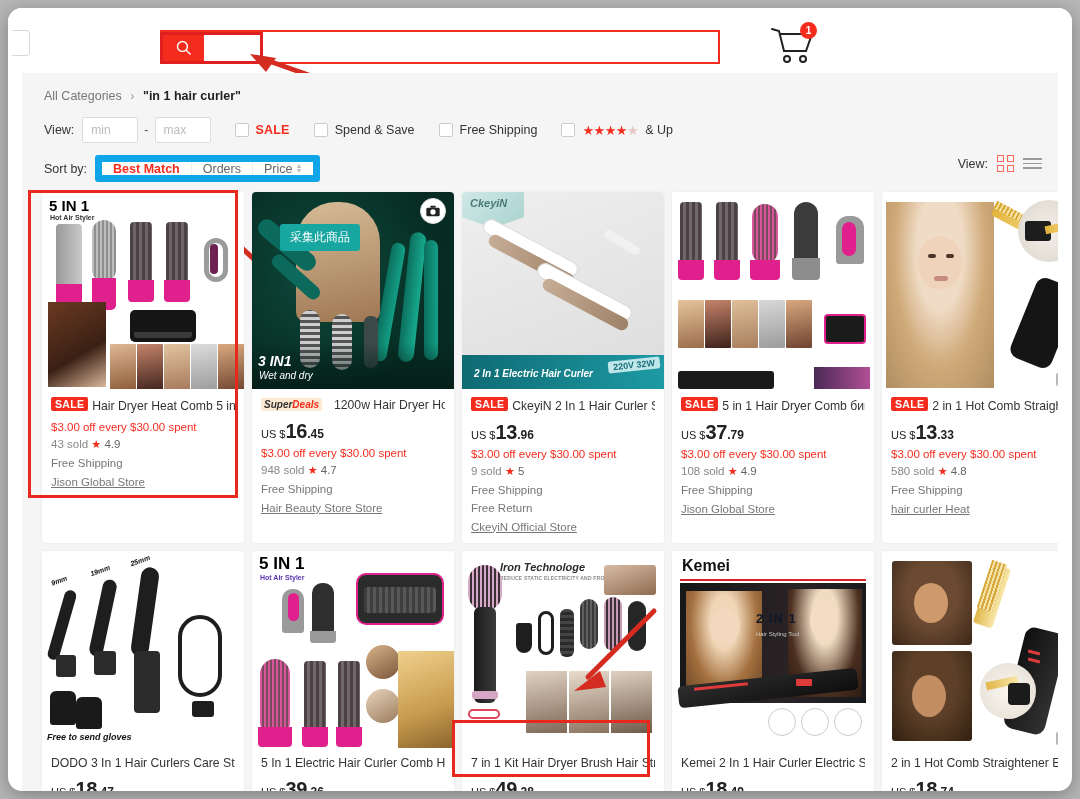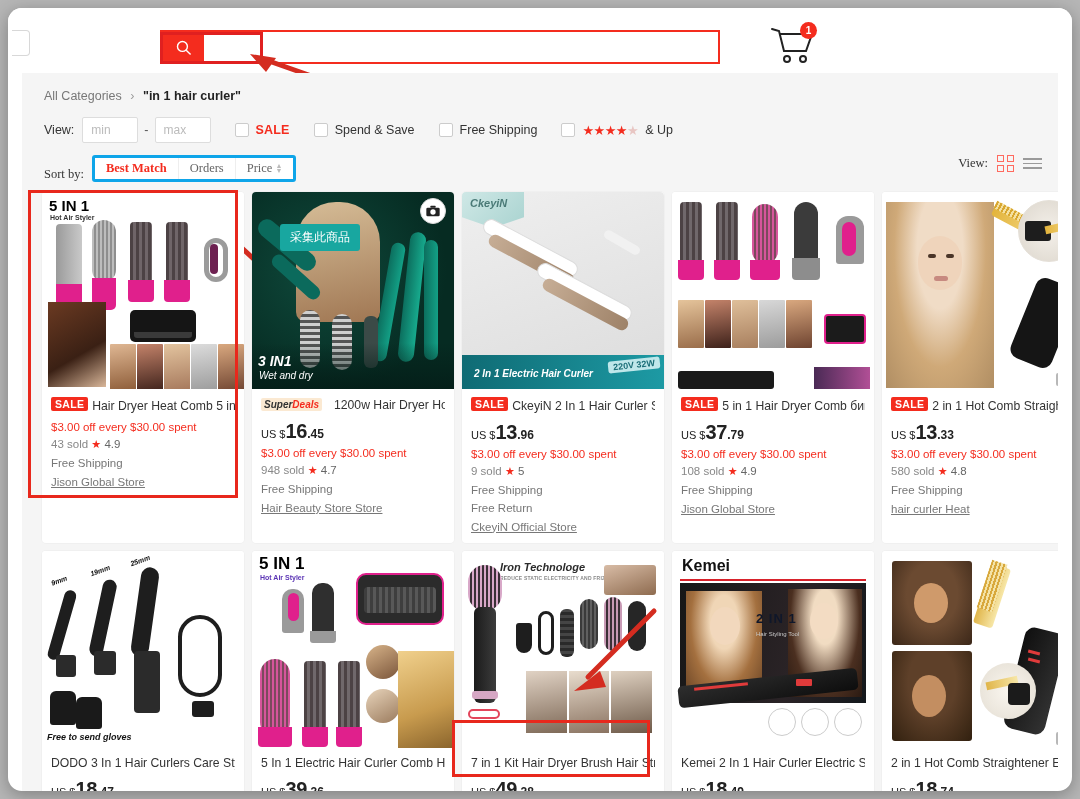--- a/index.html
+++ b/index.html
@@ -152,28 +152,27 @@
   }
   .cbgroup { display: flex; align-items: center; gap: 7px; margin-left: 24px; }
   .cb-sale { color: #f42c1e; font-weight: bold; font-size: 12.5px; letter-spacing: .2px;}
   .cb-txt { font-size: 12.5px; color: #333; }
   .stars { color: #f42c1e; font-size: 13px; letter-spacing: -0.5px; }
   .stars .dim { color: #e8c6c3; }
 
   
   .sort-row {
     display: flex;
-    align-items: flex-end;
+    align-items: center;
     padding: 12px 0 0 22px;
     position: relative;
-    font-family: Liberation Serif, serif;
   }
   .sort-box {
     display: flex;
-    border: 3px solid #0ea5e9;
+    border: 7px solid #0ea5e9;
     background: #fff;
     border-radius: 3px;
     height: 27px;
     overflow: hidden;
   }
   .sort-item {
     padding: 0 11px;
     display: flex; align-items: center;
     font-size: 12.5px; color: #666;
     border-right: 1px solid #eee;

